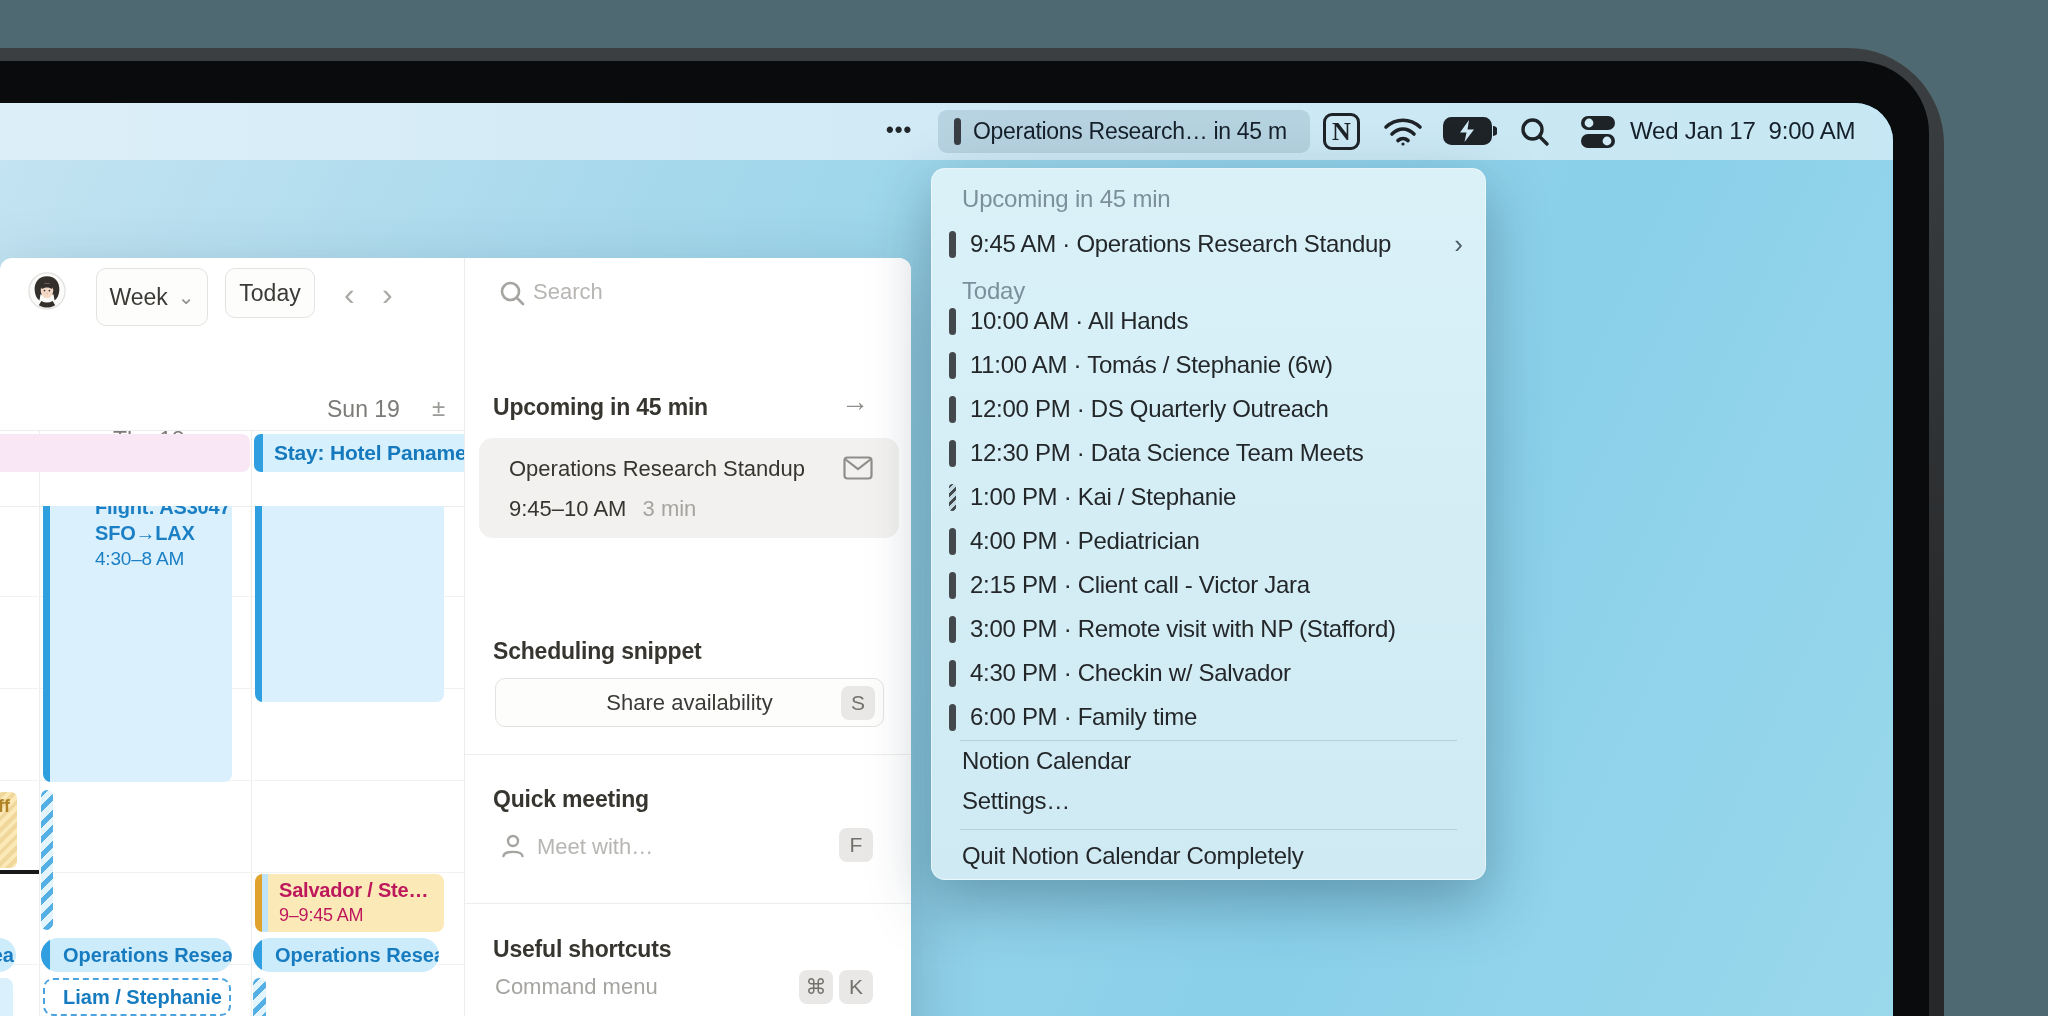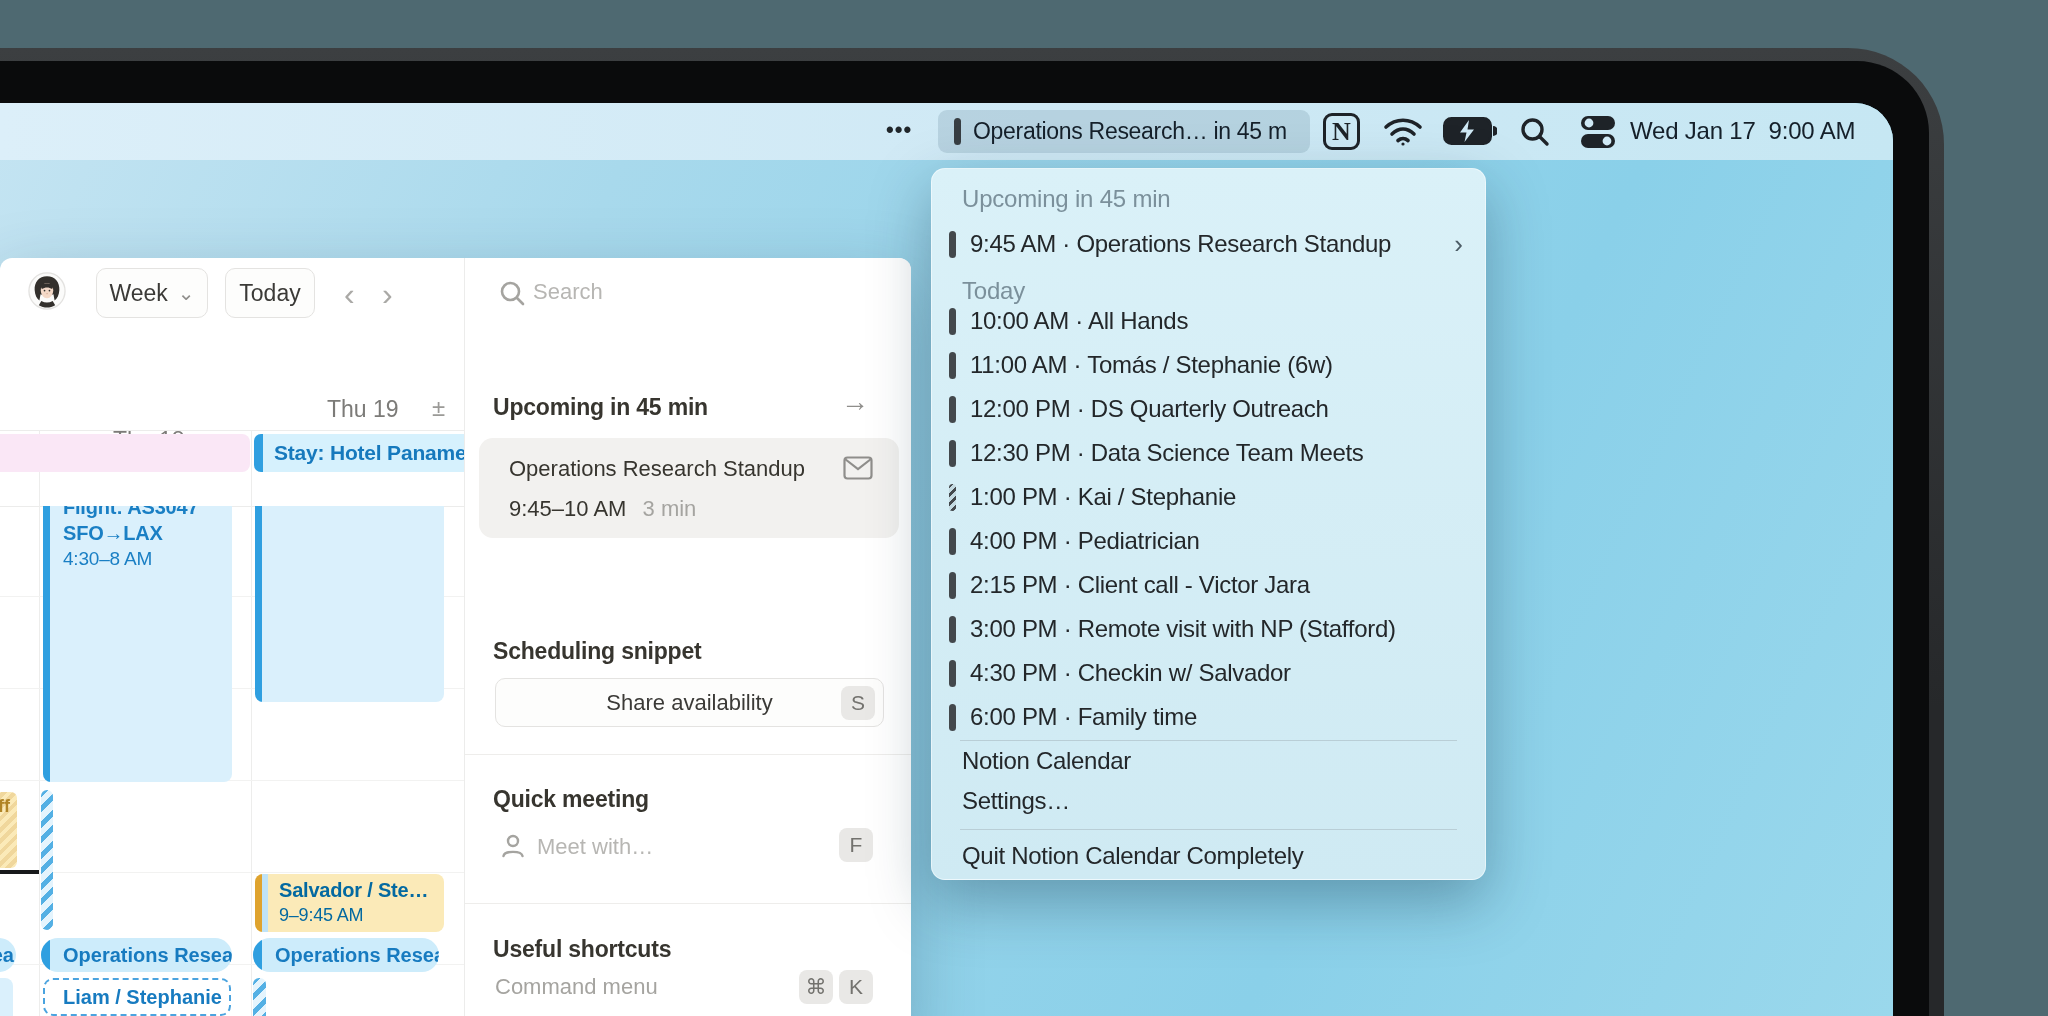--- a/index.html
+++ b/index.html
@@ -132,53 +132,53 @@
           <circle cx="20" cy="20" r="19" fill="#fbfbfa" stroke="#e3e2e0" stroke-width="1.4"></circle>
           <path d="M20 4.5c-8.5 0-13.5 6.5-13 14.5.3 5.5 2.2 9 5 11l1.2-6.5c4.5 2 9.1 2 13.6 0l1.2 6.5c2.8-2 4.7-5.5 5-11 .5-8-4.5-14.5-13-14.5z" fill="#33302c"></path>
           <ellipse cx="20" cy="19.5" rx="6.6" ry="8" fill="#f4d9c7"></ellipse>
           <path d="M13 14.5c2.2-3.5 11.8-3.5 14 0l-1.6 3.4c-3.2-2.2-7.6-2.2-10.8 0z" fill="#33302c"></path>
           <circle cx="17.4" cy="19.5" r=".9" fill="#33302c"></circle>
             <circle cx="22.6" cy="19.5" r=".9" fill="#33302c"></circle>
           <path d="M19.4 22.8h1.4" stroke="#c9a088" stroke-width=".9"></path>
           <path d="M14 30.5c4 2.2 8 2.2 12 0l2.6 4.5c-5.4 3.2-11.8 3.2-17.2 0z" fill="#33302c"></path>
         </svg>
       </div>
-      <div class="btn" style="left:96px;top:10px;width:112px;height:50px;justify-content:center;">
+      <div class="btn" style="left:96px;top:10px;width:112px;height:58px;justify-content:center;">
         <span>Week</span>
         <span style="font-size:20px;color:#8f8e8b;margin-left:10px;">⌄</span>
       </div>
       <div class="btn" style="left:225px;top:10px;width:90px;height:50px;">
         <span>Today</span>
       </div>
       <div class="chev" style="left:344px;">‹</div>
       <div class="chev" style="left:382px;">›</div>
 
       <div class="dayhead" style="left:113px;margin-top:31px;">Thu 18</div>
-      <div class="dayhead" style="left:327px;">Thu 19</div>
+      <div class="dayhead" style="left:327px;">Sun 19</div>
       <div class="pmicon" style="left:432px;">±</div>
 
       <div class="hline" style="top:172px;width:464px;"></div>
       <div class="hline" style="top:248px;width:464px;"></div>
       <div class="vline" style="left:39px;top:172px;bottom:0;"></div>
       <div class="vline" style="left:251px;top:172px;bottom:0;"></div>
 
       <div class="ev" style="left:-20px;top:176px;width:270px;height:38px;background:#fae7f6;border-radius:0 8px 8px 0;"></div>
       <div class="ev" style="left:254px;top:176px;width:210px;height:38px;background:#d6f1fd;border-radius:7px 0 0 7px;">
         <span class="bar" style="width:9px;"></span>
         <div class="ev-title" style="margin:6px 0 0 20px;font-size:21px;color:#1679bd;white-space:nowrap;">Stay: Hotel Panamer</div>
       </div>
 
       <div class="grid">
         <div class="gridline" style="top:90px;"></div>
         <div class="gridline" style="top:182px;"></div>
         <div class="gridline" style="top:274px;"></div>
         <div class="gridline" style="top:366px;"></div>
         <div class="gridline" style="top:458px;"></div>
 
-        <div class="ev ev-blue" style="left:43px;top:-16px;width:189px;height:292px;">
+        <div class="ev ev-blue" style="left:43px;top:-16px;width:189px;height:292px;padding-left:32px;">
           <span class="bar"></span>
           <div style="margin:4px 0 0 20px;">
             <div class="ev-title">Flight: AS3047</div>
             <div class="ev-title">SFO→LAX</div>
             <div class="ev-time">4:30–8 AM</div>
           </div>
         </div>
 
         <div class="ev ev-blue" style="left:255px;top:-16px;width:189px;height:212px;">
           <span class="bar"></span>
@@ -188,21 +188,21 @@
           <div style="font-size:18px;font-weight:700;color:#b08426;margin:4px 0 0 2px;">ff</div>
         </div>
 
         <div class="hatchbar" style="left:41px;top:284px;width:12px;height:140px;"></div>
 
         <div class="timeline" style="left:0;top:364px;width:39px;"></div>
 
         <div class="ev" style="left:255px;top:368px;width:189px;height:58px;background:#fbeab8;">
           <span class="bar" style="width:7px;background:#dfa32e;"></span>
           <span style="position:absolute;left:7px;top:0;bottom:0;width:6px;background:#bfe3f7;"></span>
-          <div style="margin:3px 0 0 24px;color:#0369a1;">
+          <div style="margin:3px 0 0 24px;color:#be185d;">
             <div class="ev-title" style="font-size:20px;">Salvador / Ste…</div>
             <div class="ev-time" style="font-size:18px;">9–9:45 AM</div>
           </div>
         </div>
 
         <div class="pill" style="left:-140px;top:432px;width:156px;justify-content:flex-end;padding-right:2px;">
 
           <span>Operations Resea</span>
         </div>
         <div class="pill" style="left:41px;top:432px;width:191px;padding-left:22px;">

